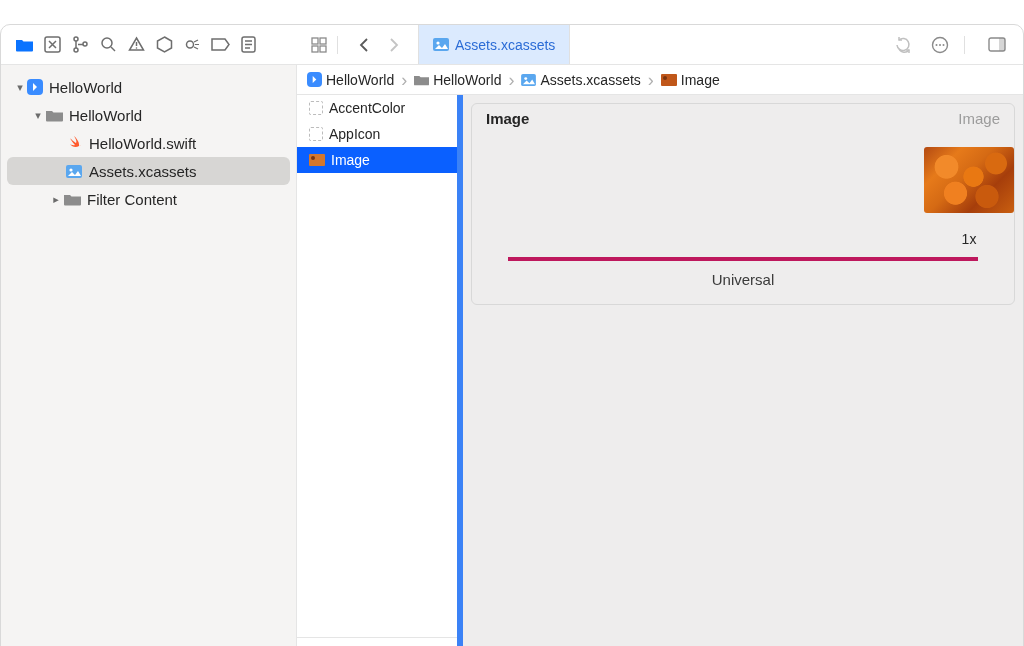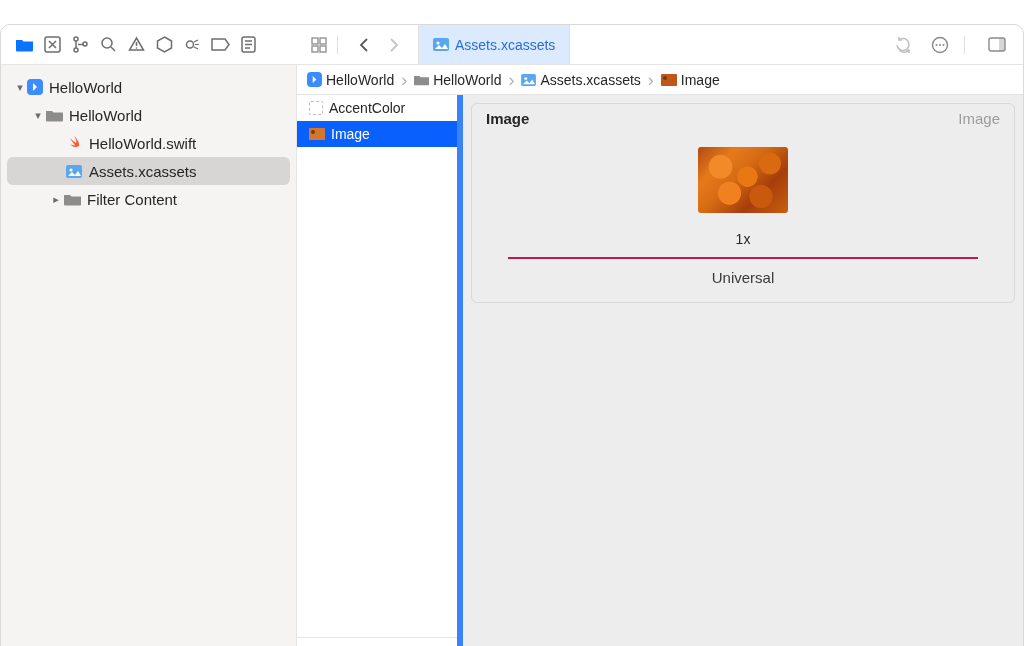--- a/index.html
+++ b/index.html
@@ -35,32 +35,32 @@
 .asset-row { display:flex; align-items:center; height:26px; padding-left:12px; font-size:14px; gap:6px;}
 .asset-row.selected { background:#0a60ff; color:#fff; }
 .asset-filter { margin-top:auto; display:flex; align-items:center; height:32px; border-top:1px solid #e5e5e5; padding:0 8px; gap:8px; color:#8a8a8a;}
 .asset-filter input { flex:1; border:none; outline:none; background:transparent; font-size:14px; color:#333; }
 .asset-filter input::placeholder{ color:#b0b0b0; }
 .detail { flex:1; background:#eeeded; padding:8px; }
 .card { border:1px solid #d8d8d8; border-radius:6px; background:#eeeded; }
 .card-head { display:flex; align-items:center; justify-content:space-between; padding:6px 14px; font-size:15px; }
 .card-head .left { font-weight:700; }
 .card-head .right { color:#9c9c9c; }
-.slots { display:flex; justify-content:center; gap:40px; padding:14px 0 6px; }
+.slots { display:flex; justify-content:flex-end; gap:40px; padding:14px 0 6px; }
 .slot { display:flex; flex-direction:column; align-items:center; gap:18px; }
 .slot-box { width:90px; height:66px; border:2px dashed #c8c8c8; border-radius:3px; background:#f4f3f2; }
 .slot-box.filled { border:none; background:linear-gradient(135deg,#b34a12 0%, #e67a1a 25%, #d56a14 45%, #a63e0b 70%, #c95f10 100%); position:relative; overflow:hidden;}
 .slot-box.filled::before{content:"";position:absolute;inset:0;background:
  radial-gradient(circle at 25% 30%, #f28a2a 14%, transparent 15%),
  radial-gradient(circle at 55% 45%, #e97812 16%, transparent 17%),
  radial-gradient(circle at 80% 25%, #d96a10 12%, transparent 13%),
  radial-gradient(circle at 35% 70%, #f08020 15%, transparent 16%),
  radial-gradient(circle at 70% 75%, #c95a0d 14%, transparent 15%);}
 .slot-label { font-size:14px; color:#262626; }
-.universal { border-top:2px solid #be185d; margin:4px 36px 0; text-align:center; padding:10px 0 16px; font-size:15px; color:#3a3a3a;}
+.universal { border-top:4px solid #be185d; margin:4px 36px 0; text-align:center; padding:10px 0 16px; font-size:15px; color:#3a3a3a;}
 
 
 svg { display:block; }
 .folder-gray svg rect, .folder-gray svg path{ fill:#8c8c8c; }
 .swift-icon{ color:#ff5a2d; font-size:15px;}
 .asset-placeholder { width:14px; height:14px; border:1.5px dashed #bcbcbc; border-radius:2px;}
 .asset-img-icon { width:16px; height:12px; background:#c0571a; border-radius:1px; position:relative;}
 .asset-img-icon::after{content:"";position:absolute;top:2px;left:2px;width:4px;height:4px;border-radius:50%;background:#7a3510;}
 .app-icon { width:16px;height:16px;border-radius:4px;background:#3a8cff;display:flex;align-items:center;justify-content:center;}
 .app-icon svg path{fill:#fff;}
@@ -277,20 +277,24 @@
           <span>Image</span>
         </span>
       </div>
 
       <div class="content">
 
         <div class="asset-list">
           <div class="asset-row">
             <span class="asset-placeholder"></span>
             <span>AccentColor</span>
+          </div>
+          <div class="asset-row">
+            <span class="asset-placeholder"></span>
+            <span>AppIcon</span>
           </div>
           <div class="asset-row selected">
             <span class="asset-img-icon" style="background:#d4772e"></span>
             <span>Image</span>
           </div>
           <div class="asset-filter">
             <span style="font-size:18px;color:#7a7a7a">＋</span>
             <span style="font-size:18px;color:#7a7a7a">－</span>
             <span>
                 <svg width="15" height="15" viewBox="0 0 15 15">

